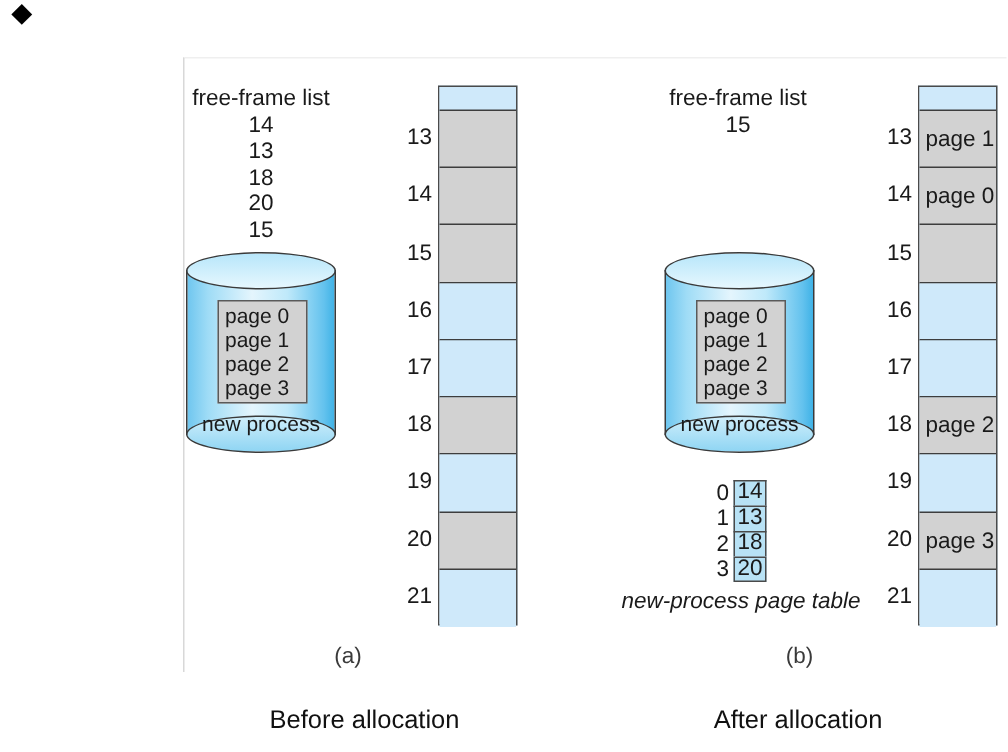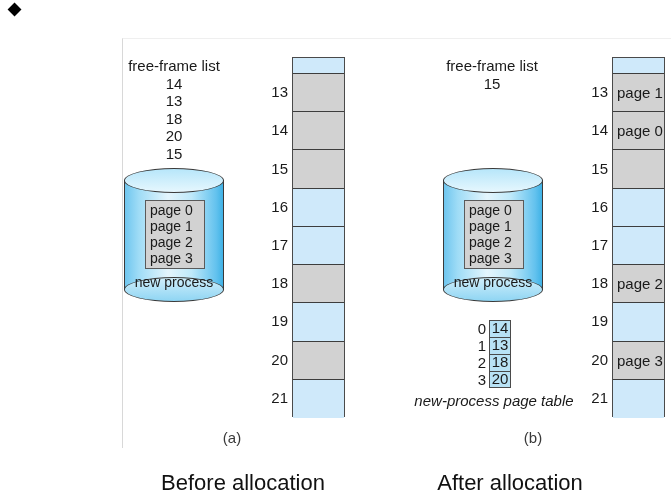--- a/index.html
+++ b/index.html
@@ -194,21 +194,21 @@
     font-size: 15px;
     line-height: 14px;
     text-align: center;
     color: #1a1a1a;
   }
   #page-table .pt-row:last-child .pt-val { border-bottom: 1.5px solid #4a4a4a; }
 
   
   .caption {
     position: absolute;
-    font-size: 22px;
+    font-size: 17px;
     color: #111111;
     white-space: nowrap;
     transform: translateX(-50%);
   }
   .subcap {
     position: absolute;
     font-size: 15px;
     color: #3a3a3a;
     white-space: nowrap;
     transform: translateX(-50%);
@@ -315,21 +315,21 @@
     <div class="mem-cell free" style="top: 245.333px; height: 38.2222px;"></div>
     <div class="mem-cell used" style="top: 283.556px; height: 38.2222px;">
       <span>page 3</span>
     </div>
     <div class="mem-cell free last" style="top: 321.778px; height: 38.2222px;"></div>
   </div>
 
 <div class="subcap" style="left:533px; top:429px;">(b)</div>
 
 <div class="caption" style="left:243px; top:470px;">Before allocation</div>
-<div class="caption" style="left:510px; top:470px;">After allocation</div>
+<div class="caption" style="left:532px; top:470px;">After allocation</div>
 
 <div class="mem-num" style="left: 264px; width: 24px; top: 83.1111px;">13</div>
 <div class="mem-num" style="left: 264px; width: 24px; top: 121.333px;">14</div>
 <div class="mem-num" style="left: 264px; width: 24px; top: 159.556px;">15</div>
 <div class="mem-num" style="left: 264px; width: 24px; top: 197.778px;">16</div>
 <div class="mem-num" style="left: 264px; width: 24px; top: 236px;">17</div>
 <div class="mem-num" style="left: 264px; width: 24px; top: 274.222px;">18</div>
 <div class="mem-num" style="left: 264px; width: 24px; top: 312.444px;">19</div>
 <div class="mem-num" style="left: 264px; width: 24px; top: 350.667px;">20</div>
 <div class="mem-num" style="left: 264px; width: 24px; top: 388.889px;">21</div>

